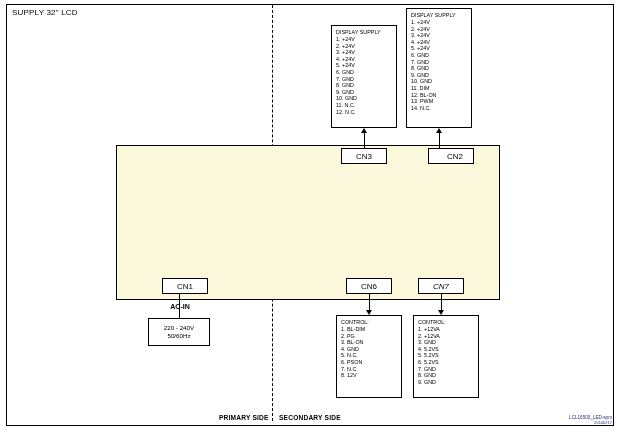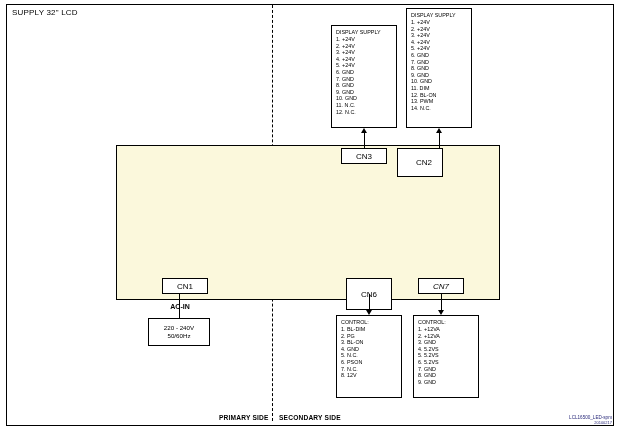--- a/index.html
+++ b/index.html
@@ -12,22 +12,22 @@
 
   .divider{position:absolute;left:272px;top:5px;width:0;height:416px;border-left:1px dashed #000;}
 
   .mainbox{position:absolute;left:116px;top:145px;width:384px;height:155px;background:#fbf8dc;border:1px solid #000;box-sizing:border-box;}
 
   .conn{position:absolute;border:1px solid #000;background:#fff;box-sizing:border-box;
         font-size:8px;display:flex;align-items:center;justify-content:center;}
 
   .cn1{left:162px;top:278px;width:46px;height:16px;}
   .cn3{left:341px;top:148px;width:46px;height:16px;}
-  .cn2{left:397px;top:148px;width:46px;height:29px;padding-left:8px;}
-  .cn6{left:346px;top:278px;width:46px;height:32px;}
+  .cn2{left:428px;top:148px;width:46px;height:16px;padding-left:8px;}
+  .cn6{left:346px;top:278px;width:46px;height:16px;}
   .cn7{left:418px;top:278px;width:46px;height:16px;font-style:italic;}
 
   .listbox{position:absolute;border:1px solid #000;background:#fff;box-sizing:border-box;padding:3px 4px;}
   .listbox .hdr{font-size:5.4px;line-height:7px;color:#000;white-space:nowrap;}
   .listbox .li{font-size:5.4px;line-height:6.6px;color:#000;white-space:nowrap;}
 
   .lb-cn3{left:331px;top:25px;width:66px;height:103px;}
   .lb-cn2{left:406px;top:8px;width:66px;height:120px;}
   .lb-cn6{left:336px;top:315px;width:66px;height:83px;}
   .lb-cn7{left:413px;top:315px;width:66px;height:83px;}

